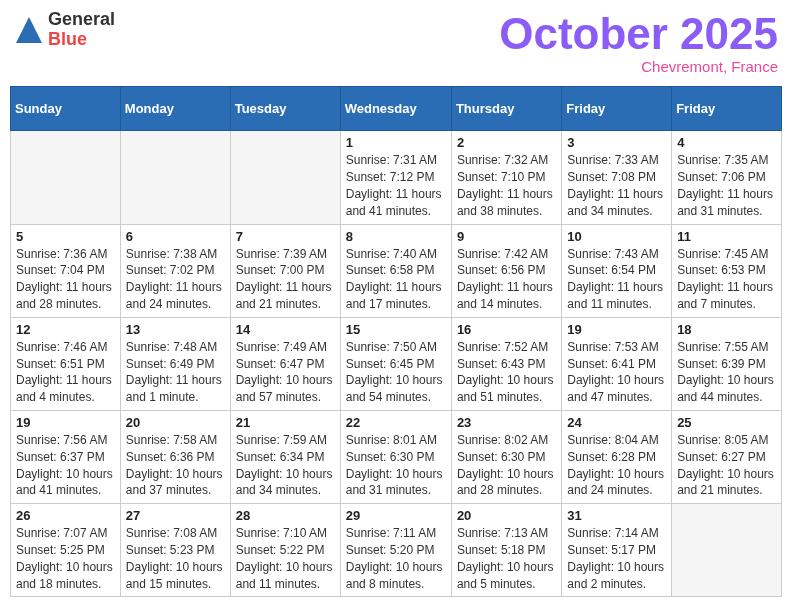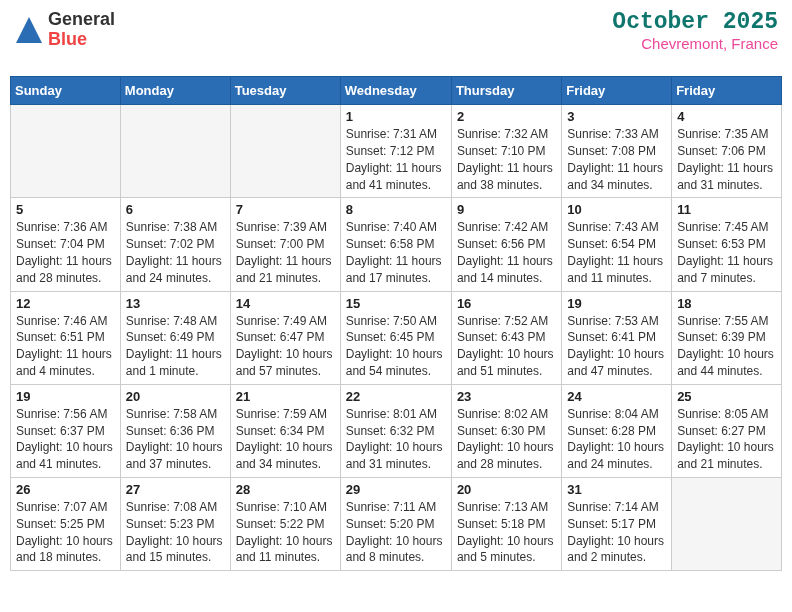--- a/index.html
+++ b/index.html
@@ -7,21 +7,21 @@
       font-family: Arial, sans-serif;
       background: #fff;
       width: 792px;
       min-height: 612px;
       padding: 10px;
     }
     .header {
       display: flex;
       justify-content: space-between;
       align-items: flex-start;
-      margin-bottom: 24px;
+      margin-bottom: 11px;
       padding: 0 4px;
       gap: 27px;
     }
     .logo {
       display: flex;
       align-items: center;
       gap: 4px;
     }
     .logo-text {
       font-size: 18px;
@@ -31,41 +31,40 @@
     .logo-general { color: #333; }
     .logo-blue { color: #ef4444; }
     .logo-icon {
       width: 30px;
       height: 30px;
     }
     .title-block {
       text-align: right;
     }
     .month-title {
-      font-size: 23px;
+      font-size: 44px;
       font-weight: bold;
-      color: #0f766e;
+      color: #8b5cf6;
       line-height: 1.1;
-      font-family: Liberation Mono, monospace;
     }
     .location {
       font-size: 15px;
       color: #ec4899;
     }
     .calendar {
       width: 100%;
       border-collapse: collapse;
       border: 1px solid #ccc;
     }
     .calendar th {
       background-color: #2a6db5;
       color: white;
       font-size: 13px;
       font-weight: bold;
-      padding: 6px 4px;
+      padding: 14px 4px;
       text-align: left;
       border: 1px solid #1d5a9a;
     }
     .calendar td {
       vertical-align: top;
       border: 1px solid #ccc;
       padding: 4px 5px;
       width: 113px;
       min-height: 80px;
       background: #fff;
@@ -255,21 +254,21 @@
         </td>
         <td>
           <span class="day-num">21</span>
           <div class="day-info">Sunrise: 7:59 AM
 Sunset: 6:34 PM
 Daylight: 10 hours and 34 minutes.</div>
         </td>
         <td>
           <span class="day-num">22</span>
           <div class="day-info">Sunrise: 8:01 AM
-Sunset: 6:32 PM
+Sunset: 6:30 PM
 Daylight: 10 hours and 31 minutes.</div>
         </td>
         <td>
           <span class="day-num">23</span>
           <div class="day-info">Sunrise: 8:02 AM
 Sunset: 6:30 PM
 Daylight: 10 hours and 28 minutes.</div>
         </td>
         <td>
           <span class="day-num">24</span>

